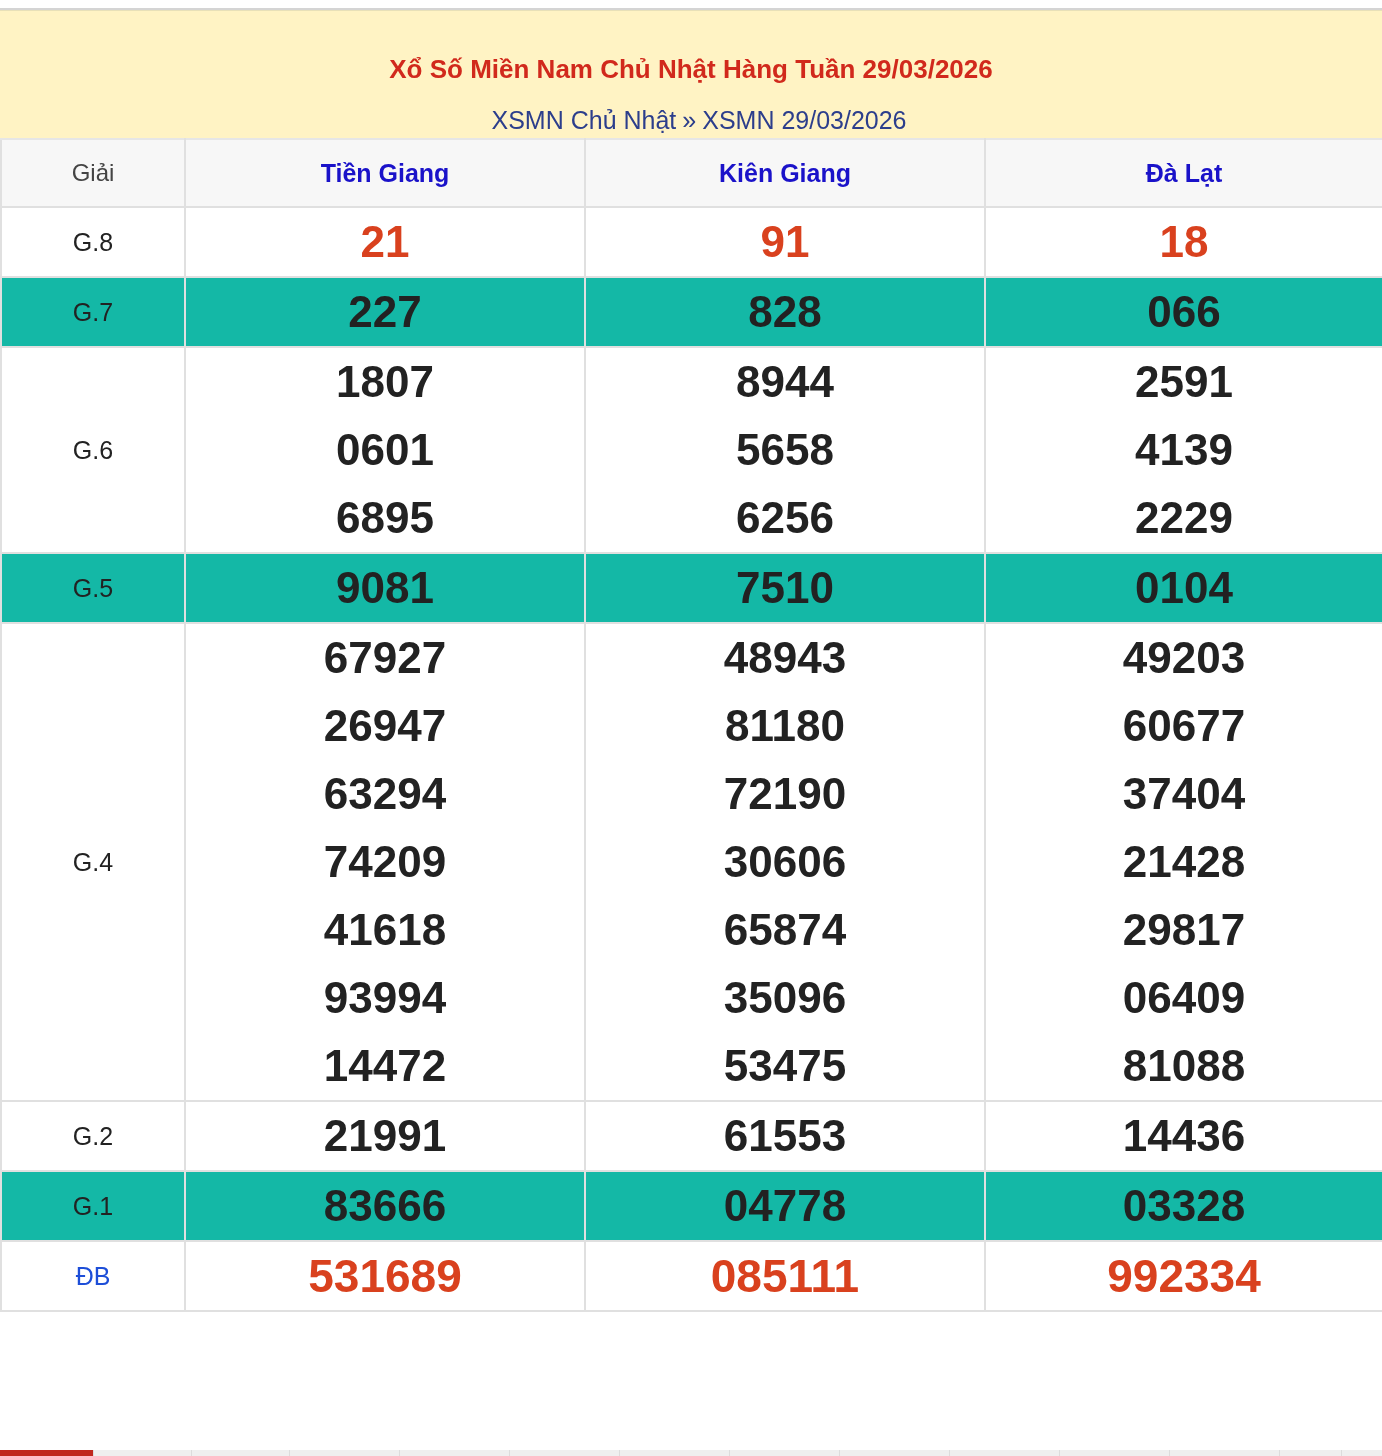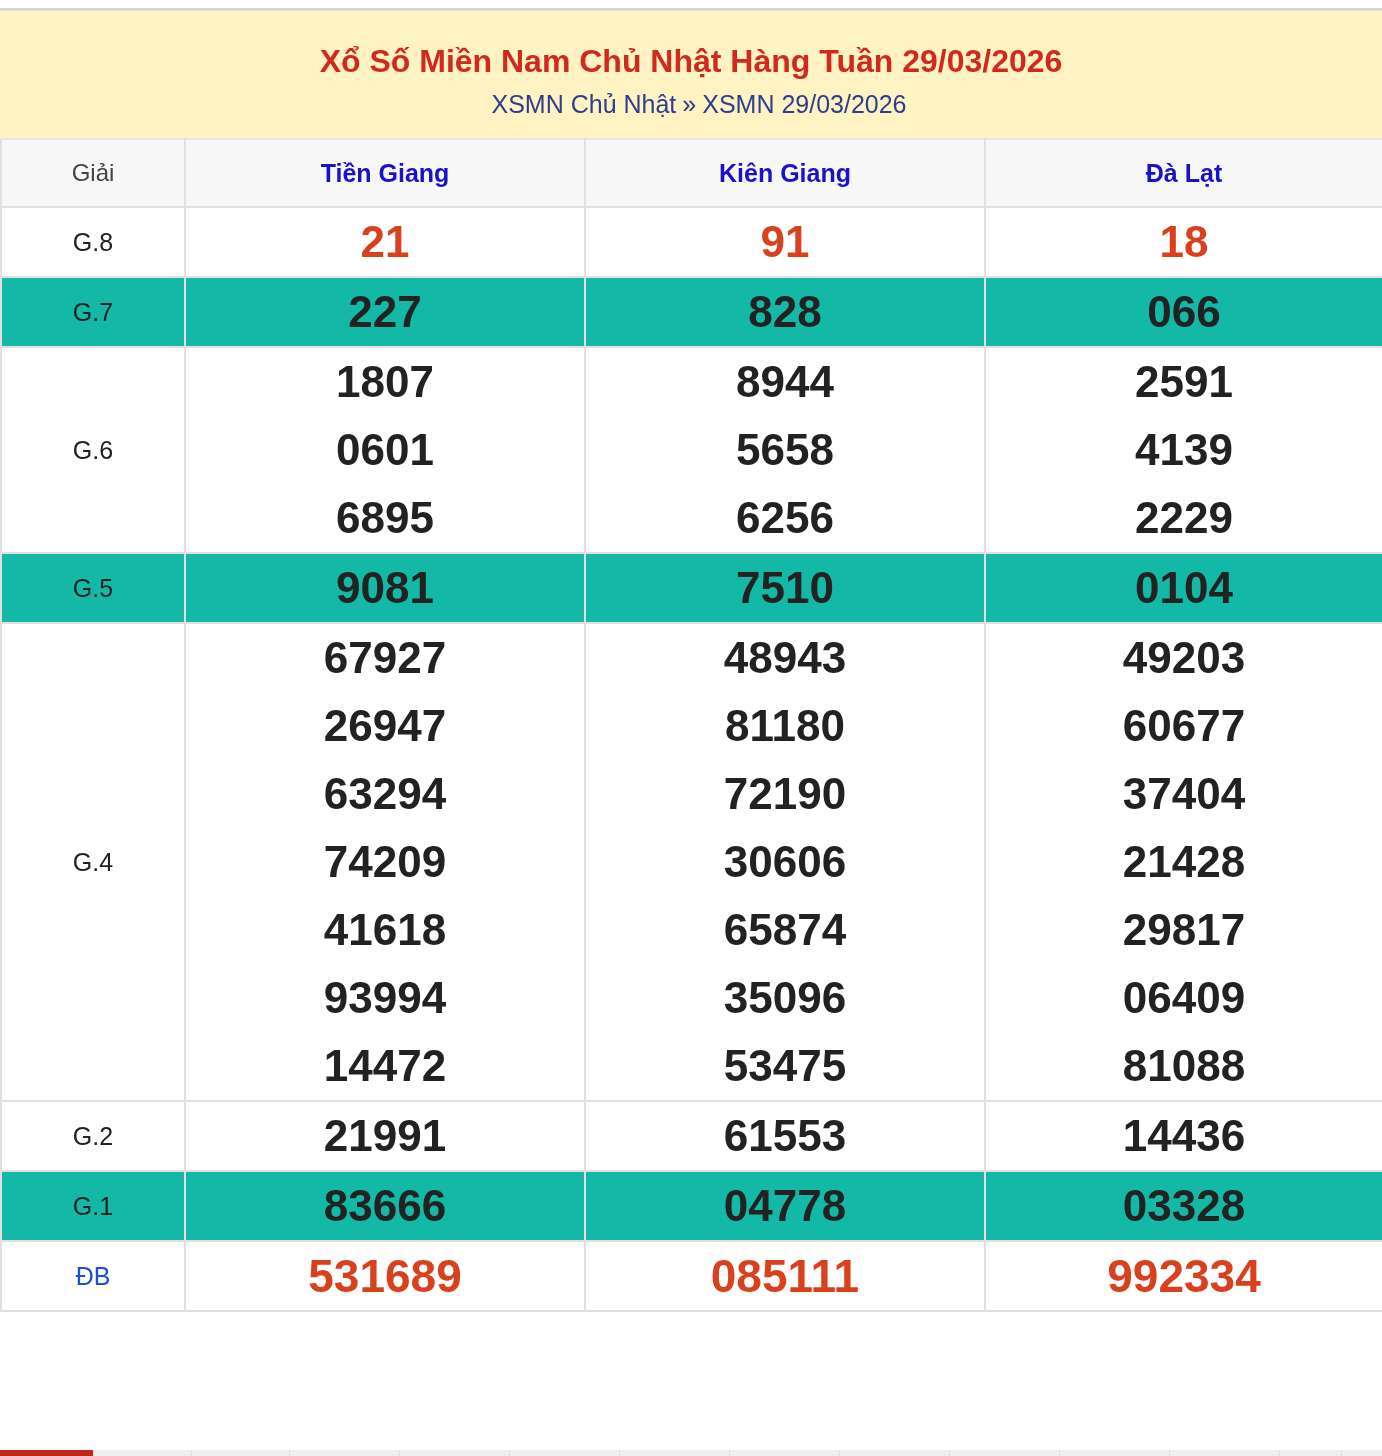--- a/index.html
+++ b/index.html
@@ -2,21 +2,21 @@
 <html><head>
 <meta charset="utf-8">
 <style>
   html, body { margin: 0; padding: 0; background: #ffffff; }
   body { width: 1382px; height: 1456px; overflow: hidden; position: relative;
          font-family: "Liberation Sans", sans-serif; }
   .topline { position: absolute; left: 0; top: 0; width: 1382px; height: 10px; background: #fff;
              border-bottom: 2px solid #d4d4d4; box-sizing: border-box; }
   .header { position: absolute; left: 0; top: 10px; width: 1382px; height: 128px;
             background: #fff3c4; border-top: 1px solid #e8e0b8; box-sizing: border-box; text-align: center; }
-  .header h1 { margin: 8px; padding-top: 22px; font-size: 32px; line-height: 40px; font-weight: bold;
+  .header h1 { margin: 16px; padding-top: 22px; font-size: 26px; line-height: 40px; font-weight: bold;
                color: #d1291c; letter-spacing: 0px; }
   .header .crumbs { margin-top: 8px; font-size: 25px; line-height: 30px; color: #2c3e8c; padding-left: 16px; }
   .header .crumbs a { color: #2c3e8c; text-decoration: none; }
   .header .crumbs .sep { margin: 0 6px; }
 
   table.kq { position: absolute; left: 0; top: 138px; width: 1382px; border-collapse: collapse;
              table-layout: fixed; }
   table.kq col.c0 { width: 184px; }
   table.kq col.c1 { width: 400px; }
   table.kq col.c2 { width: 400px; }

